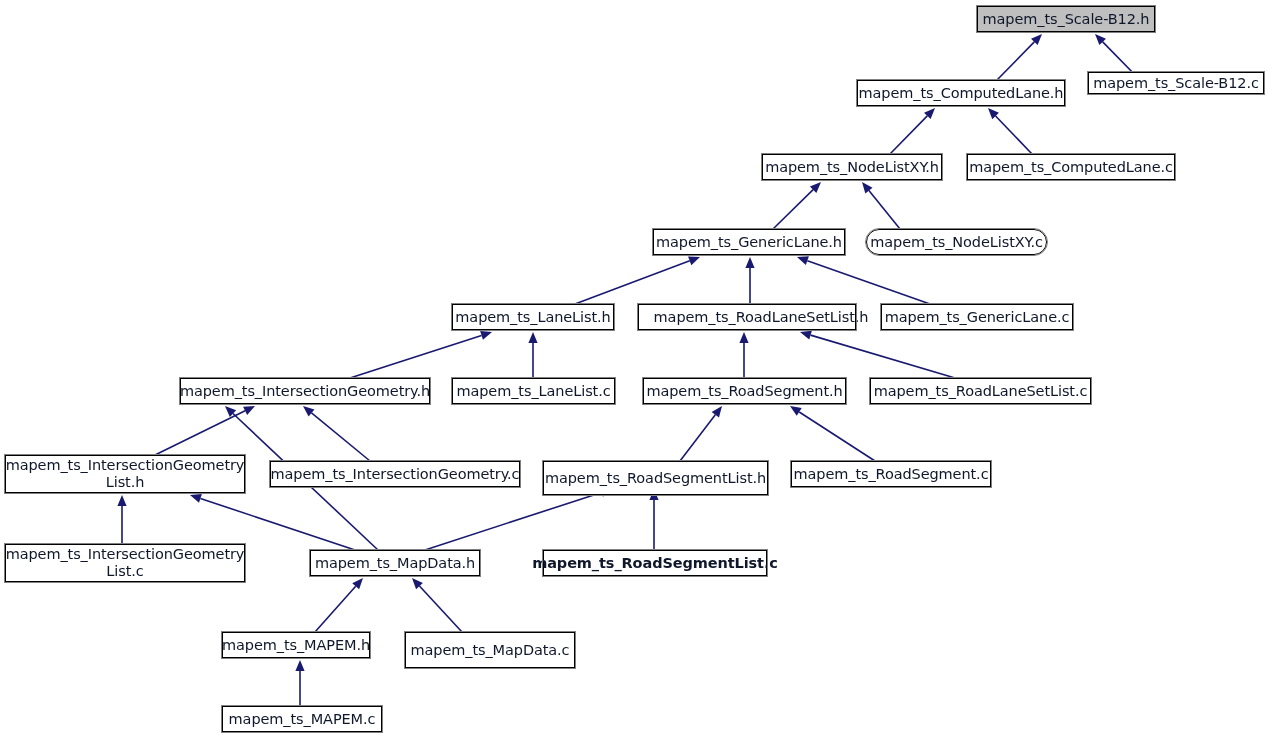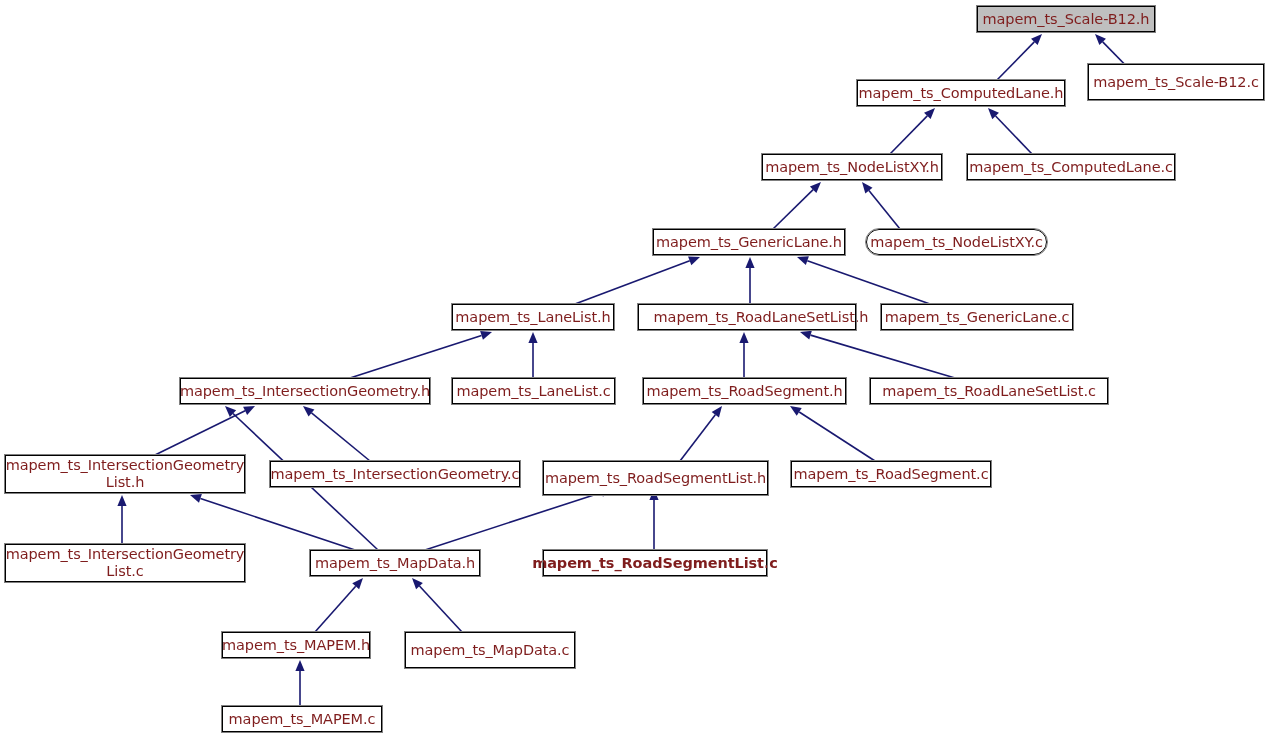--- a/index.html
+++ b/index.html
@@ -17,21 +17,21 @@
     background:#ffffff;
     border:1px solid #000000;
     outline:1px solid #808080;
     outline-offset:0px;
     display:flex;
     align-items:center;
     justify-content:center;
     text-align:center;
     font-size:14.5px;
     line-height:17px;
-    color:#7f1d1d;
+    color:#0f172a;
     letter-spacing:-0.1px;
     white-space:pre-line;
     padding:0 4px;
   }
   .node.root{ background:#bfbfbf; }
 </style>
 </head>
 <body>
 
 <div id="graph" style="background: rgb(255, 255, 255);">
@@ -132,32 +132,32 @@
         <line x1="462" y1="632" x2="419.47348834648136" y2="586.0713674141998" stroke="#191970" stroke-width="1.6"></line>
         <polygon points="412,578 422.84878744696493,582.9460904693076 416.0981892459978,589.196644359092" fill="#191970"></polygon>
       </g>
       <g>
         <line x1="300" y1="706" x2="300" y2="671" stroke="#191970" stroke-width="1.6"></line>
         <polygon points="300,660 304.6,671 295.4,671" fill="#191970"></polygon>
       </g>
     </svg>
 <div class="node root" style="left: 977px; top: 6px; width: 178px; height: 26px; border-color: rgb(0, 0, 0); outline-color: rgb(128, 128, 128); background: rgb(191, 191, 191);">mapem_ts_Scale-B12.h</div>
     <div class="node" style="left: 857px; top: 80px; width: 208px; height: 26px; border-color: rgb(0, 0, 0); outline-color: rgb(128, 128, 128); background: rgb(255, 255, 255);">mapem_ts_ComputedLane.h</div>
-    <div class="node" style="left: 1088px; top: 64px; width: 176px; height: 36px; border-color: rgb(0, 0, 0); outline-color: rgb(128, 128, 128); background: rgb(255, 255, 255);">mapem_ts_Scale-B12.c</div>
+    <div class="node" style="left: 1088px; top: 72px; width: 176px; height: 22px; border-color: rgb(0, 0, 0); outline-color: rgb(128, 128, 128); background: rgb(255, 255, 255);">mapem_ts_Scale-B12.c</div>
     <div class="node" style="left: 762px; top: 154px; width: 180px; height: 26px; border-color: rgb(0, 0, 0); outline-color: rgb(128, 128, 128); background: rgb(255, 255, 255);">mapem_ts_NodeListXY.h</div>
     <div class="node" style="left: 967px; top: 154px; width: 208px; height: 26px; border-color: rgb(0, 0, 0); outline-color: rgb(128, 128, 128); background: rgb(255, 255, 255);">mapem_ts_ComputedLane.c</div>
     <div class="node" style="left: 653px; top: 229px; width: 192px; height: 26px; border-color: rgb(0, 0, 0); outline-color: rgb(128, 128, 128); background: rgb(255, 255, 255);">mapem_ts_GenericLane.h</div>
     <div class="node" style="left: 866px; top: 229px; width: 181px; height: 26px; border-color: rgb(0, 0, 0); outline-color: rgb(128, 128, 128); background: rgb(255, 255, 255); border-radius: 13px;">mapem_ts_NodeListXY.c</div>
     <div class="node" style="left: 452px; top: 304px; width: 162px; height: 26px; border-color: rgb(0, 0, 0); outline-color: rgb(128, 128, 128); background: rgb(255, 255, 255);">mapem_ts_LaneList.h</div>
     <div class="node" style="left: 638px; top: 304px; width: 218px; height: 26px; border-color: rgb(0, 0, 0); outline-color: rgb(128, 128, 128); background: rgb(255, 255, 255); padding-left: 32px;">mapem_ts_RoadLaneSetList.h</div>
     <div class="node" style="left: 881px; top: 304px; width: 192px; height: 26px; border-color: rgb(0, 0, 0); outline-color: rgb(128, 128, 128); background: rgb(255, 255, 255);">mapem_ts_GenericLane.c</div>
     <div class="node" style="left: 180px; top: 378px; width: 250px; height: 26px; border-color: rgb(0, 0, 0); outline-color: rgb(128, 128, 128); background: rgb(255, 255, 255);">mapem_ts_IntersectionGeometry.h</div>
     <div class="node" style="left: 452px; top: 378px; width: 163px; height: 26px; border-color: rgb(0, 0, 0); outline-color: rgb(128, 128, 128); background: rgb(255, 255, 255);">mapem_ts_LaneList.c</div>
     <div class="node" style="left: 643px; top: 378px; width: 203px; height: 26px; border-color: rgb(0, 0, 0); outline-color: rgb(128, 128, 128); background: rgb(255, 255, 255);">mapem_ts_RoadSegment.h</div>
-    <div class="node" style="left: 870px; top: 378px; width: 238px; height: 26px; border-color: rgb(0, 0, 0); outline-color: rgb(128, 128, 128); background: rgb(255, 255, 255);">mapem_ts_RoadLaneSetList.c</div>
+    <div class="node" style="left: 870px; top: 378px; width: 221px; height: 26px; border-color: rgb(0, 0, 0); outline-color: rgb(128, 128, 128); background: rgb(255, 255, 255);">mapem_ts_RoadLaneSetList.c</div>
     <div class="node" style="left: 5px; top: 455px; width: 240px; height: 38px; border-color: rgb(0, 0, 0); outline-color: rgb(128, 128, 128); background: rgb(255, 255, 255);">mapem_ts_IntersectionGeometry
 List.h</div>
     <div class="node" style="left: 270px; top: 461px; width: 250px; height: 26px; border-color: rgb(0, 0, 0); outline-color: rgb(128, 128, 128); background: rgb(255, 255, 255);">mapem_ts_IntersectionGeometry.c</div>
     <div class="node" style="left: 543px; top: 461px; width: 225px; height: 34px; border-color: rgb(0, 0, 0); outline-color: rgb(128, 128, 128); background: rgb(255, 255, 255);">mapem_ts_RoadSegmentList.h</div>
     <div class="node" style="left: 791px; top: 461px; width: 200px; height: 26px; border-color: rgb(0, 0, 0); outline-color: rgb(128, 128, 128); background: rgb(255, 255, 255);">mapem_ts_RoadSegment.c</div>
     <div class="node" style="left: 5px; top: 544px; width: 240px; height: 38px; border-color: rgb(0, 0, 0); outline-color: rgb(128, 128, 128); background: rgb(255, 255, 255);">mapem_ts_IntersectionGeometry
 List.c</div>
     <div class="node" style="left: 310px; top: 550px; width: 170px; height: 26px; border-color: rgb(0, 0, 0); outline-color: rgb(128, 128, 128); background: rgb(255, 255, 255);">mapem_ts_MapData.h</div>
     <div class="node" style="left: 543px; top: 550px; width: 224px; height: 26px; border-color: rgb(0, 0, 0); outline-color: rgb(128, 128, 128); background: rgb(255, 255, 255); font-weight: bold;">mapem_ts_RoadSegmentList.c</div>
     <div class="node" style="left: 222px; top: 632px; width: 148px; height: 26px; border-color: rgb(0, 0, 0); outline-color: rgb(128, 128, 128); background: rgb(255, 255, 255);">mapem_ts_MAPEM.h</div>

